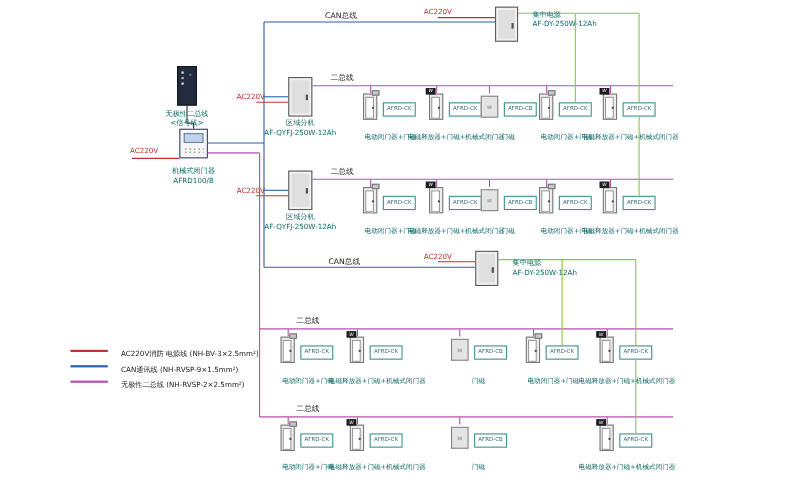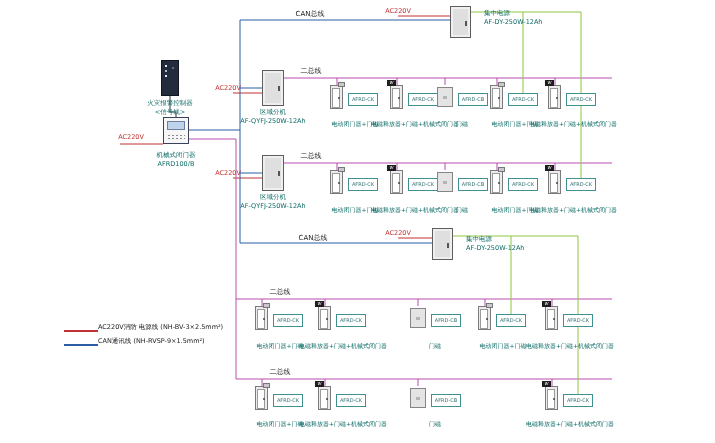--- a/index.html
+++ b/index.html
@@ -31,21 +31,21 @@
   .door{position:relative;width:13px;height:24px;background:#ececec;border:1px solid #7a7a7a;display:inline-block}
   .door::before{content:"";position:absolute;left:1px;top:2px;width:6px;height:18px;background:#fff;border:1px solid #9a9a9a}
   .door::after{content:"";position:absolute;right:2px;top:11px;width:2px;height:2px;background:#444;border-radius:50%}
   .door .closer{position:absolute;right:-3px;top:-4px;width:7px;height:5px;background:#c9c9c9;border:1px solid #777}
   .door .mag{position:absolute;left:-4px;top:-6px;width:9px;height:6px;background:#1d1d1d;color:#fff;font-size:4px;line-height:6px;text-align:center}
   .graybox{position:relative;width:16px;height:20px;background:#e4e4e4;border:1px solid #858585;display:inline-block;margin-top:2px}
   .graybox::after{content:"";position:absolute;left:5px;top:8px;width:4px;height:3px;background:#b5b5b5}
   .modbox{margin-top:8px;width:30px;height:13px;border:1px solid #3f9090;background:#fff;color:#2e6e6e;
     font-size:5px;line-height:11px;text-align:center;display:inline-block;white-space:nowrap}
 
-  .leg-row{display:flex;align-items:flex-end;gap:0;height:14px}
+  .leg-row{display:flex;align-items:flex-start;gap:12px;height:14px}
   .leg-line{width:34px;height:2px;display:inline-block}
   .leg-text{font-size:6.5px;color:#222;white-space:nowrap}
 </style>
 </head>
 <body>
 
 <div id="canvas">
 
   <svg class="wires" width="715" height="443">
 
@@ -102,21 +102,21 @@
       <line x1="581" y1="12" x2="581" y2="178"></line>
       <line x1="453" y1="236" x2="578" y2="236"></line>
       <line x1="511" y1="236" x2="511" y2="314"></line>
       <line x1="578" y1="236" x2="578" y2="394"></line>
     </g>
   </svg>
 
   <div class="abs controller" style="left:161px;top:60px">
       <i class="lights"></i>
     </div>
-  <div class="abs lbl" style="left:128px;top:99px;width:84px">火灾报警控制器</div>
+  <div class="abs lbl" style="left:128px;top:99px;width:84px">无极性二总线</div>
   <div class="abs lbl" style="left:128px;top:108px;width:84px">&lt;信号线&gt;</div>
 
   <div class="abs monitor" style="left:163px;top:117px">
     <div class="mon-screen"></div>
     <div class="mon-keys"></div>
   </div>
   <div class="abs lbl red" style="left:108px;top:133px;width:46px">AC220V</div>
   <div class="abs lbl" style="left:140px;top:151px;width:72px">机械式闭门器</div>
   <div class="abs lbl" style="left:140px;top:160px;width:72px">AFRD100/B</div>
 
@@ -278,15 +278,19 @@
 
   <div class="abs" style="left:64px;top:318px">
     <div class="leg-row">
       <span class="leg-line" style="background:#c23030"></span>
       <span class="leg-text">AC220V消防 电源线 (NH-BV-3×2.5mm²)</span>
     </div>
     <div class="leg-row">
       <span class="leg-line" style="background:#2b5fa5"></span>
       <span class="leg-text">CAN通讯线 (NH-RVSP-9×1.5mm²)</span>
     </div>
+    <div class="leg-row">
+      <span class="leg-line" style="background:#b84fb0"></span>
+      <span class="leg-text">无极性二总线 (NH-RVSP-2×2.5mm²)</span>
+    </div>
   </div>
 
 </div>
 
 </body></html>

